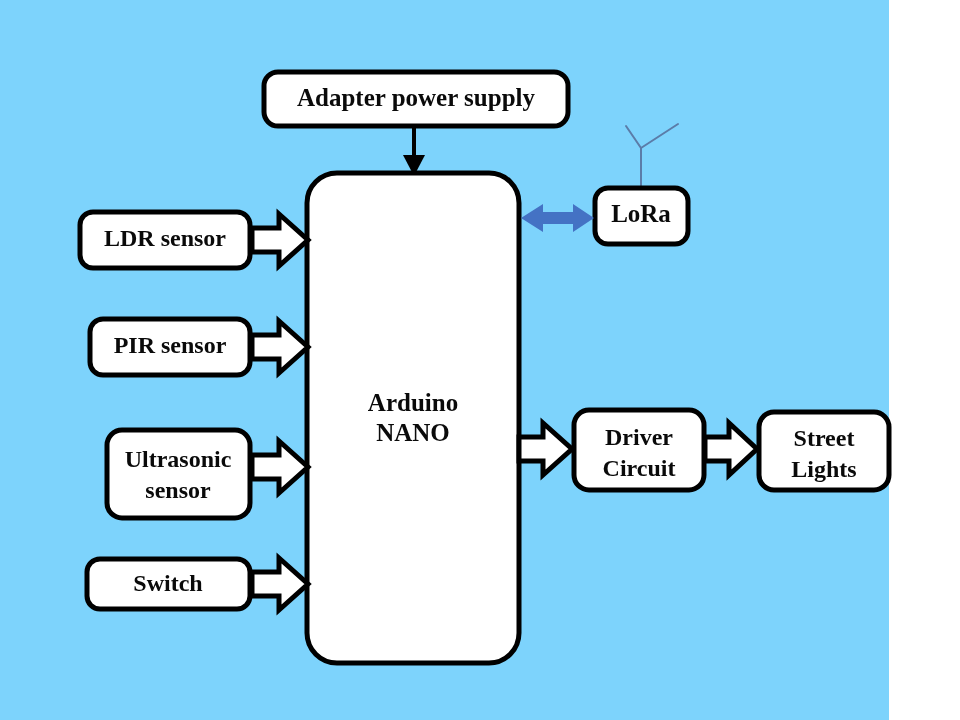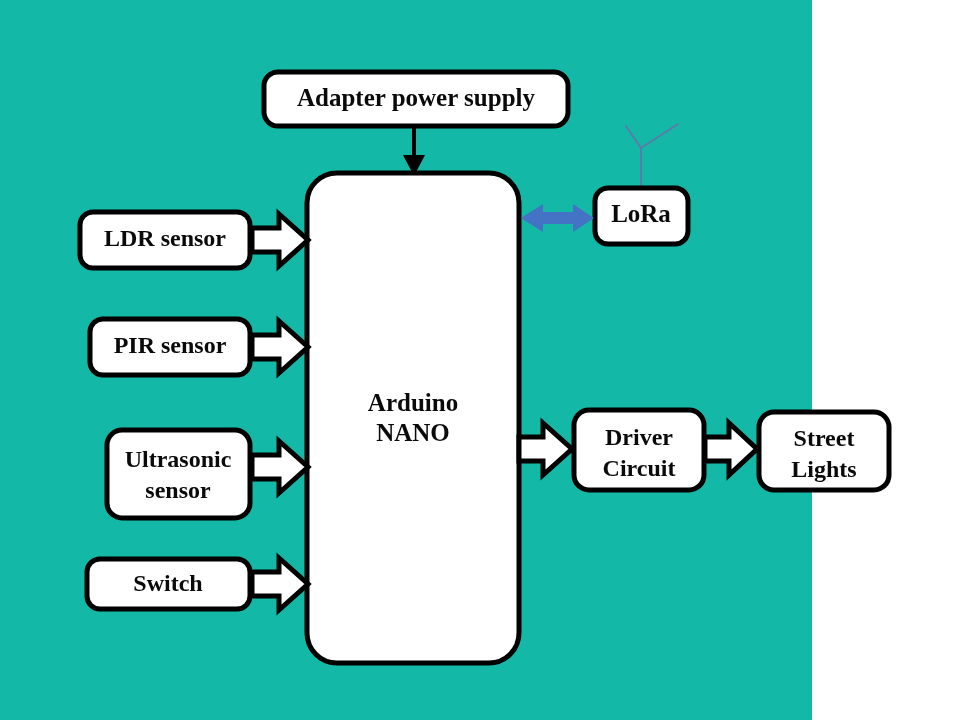--- a/index.html
+++ b/index.html
@@ -8,23 +8,23 @@
     background: #ffffff;
   }
   body {
     width: 960px;
     height: 720px;
     overflow: hidden;
     font-family: "Liberation Serif", "DejaVu Serif", serif;
   }
   #diagram-root {
     position: relative;
-    width: 812px;
+    width: 889px;
     height: 720px;
-    background: #14b8a6;
+    background: #7dd3fc;
   }
   svg#block-diagram {
     display: block;
     width: 960px;
     height: 720px;
   }
   .box-shape {
     fill: #ffffff;
     stroke: #000000;
     stroke-width: 5;

